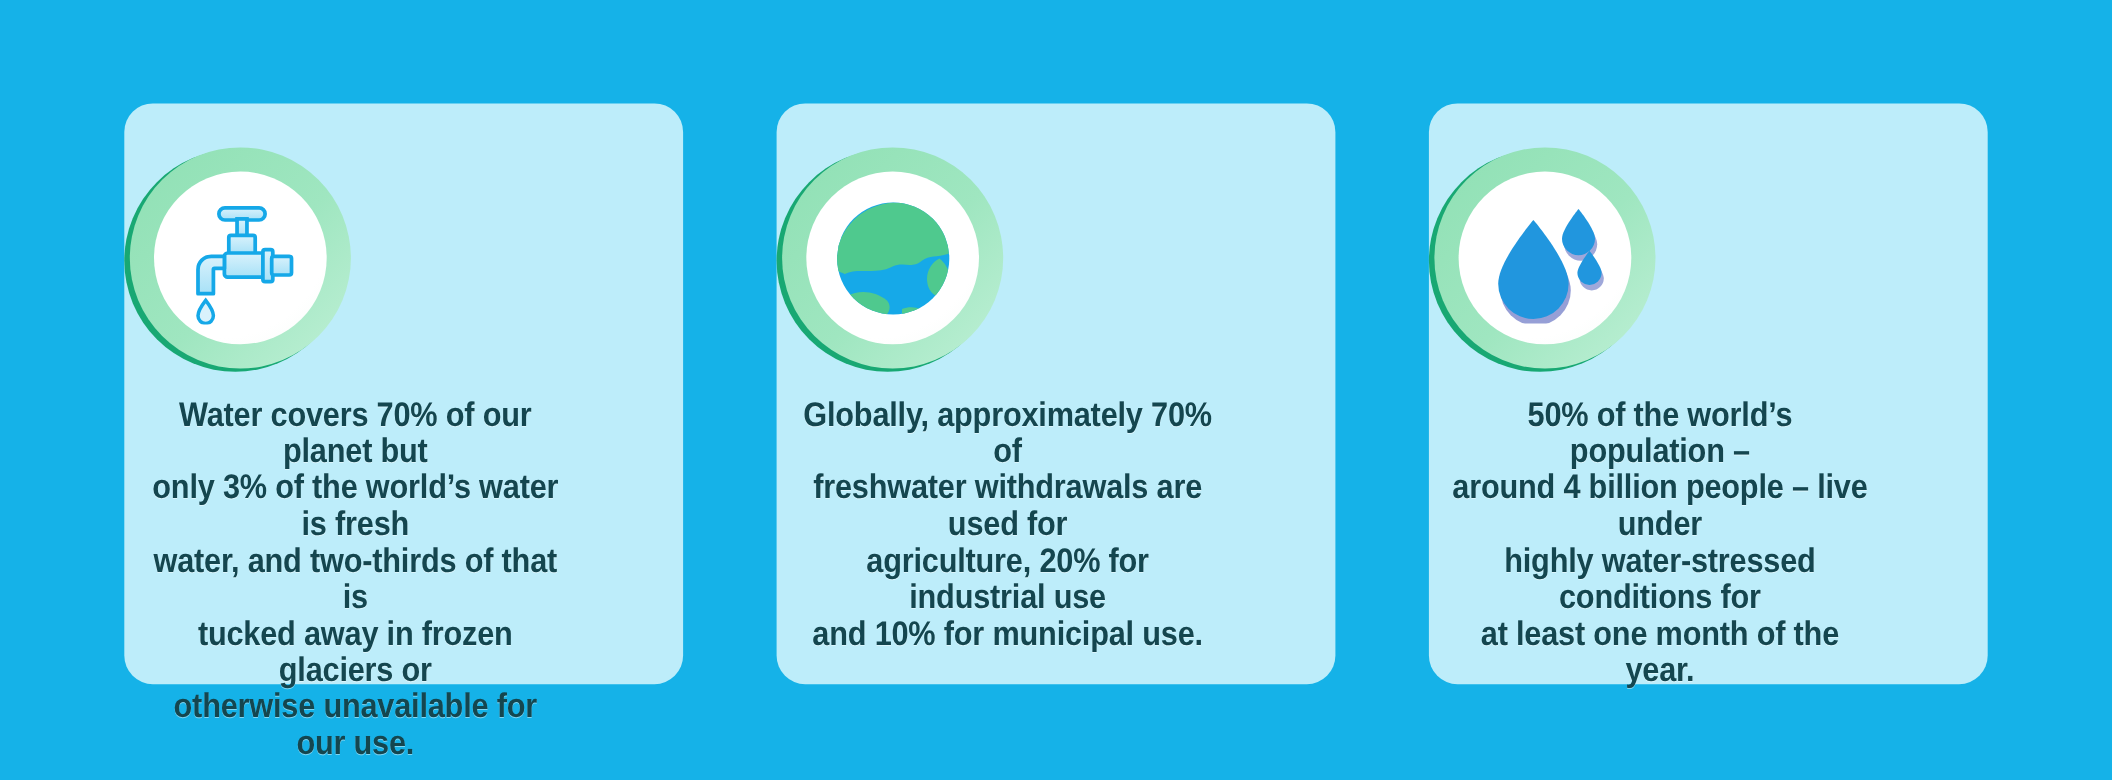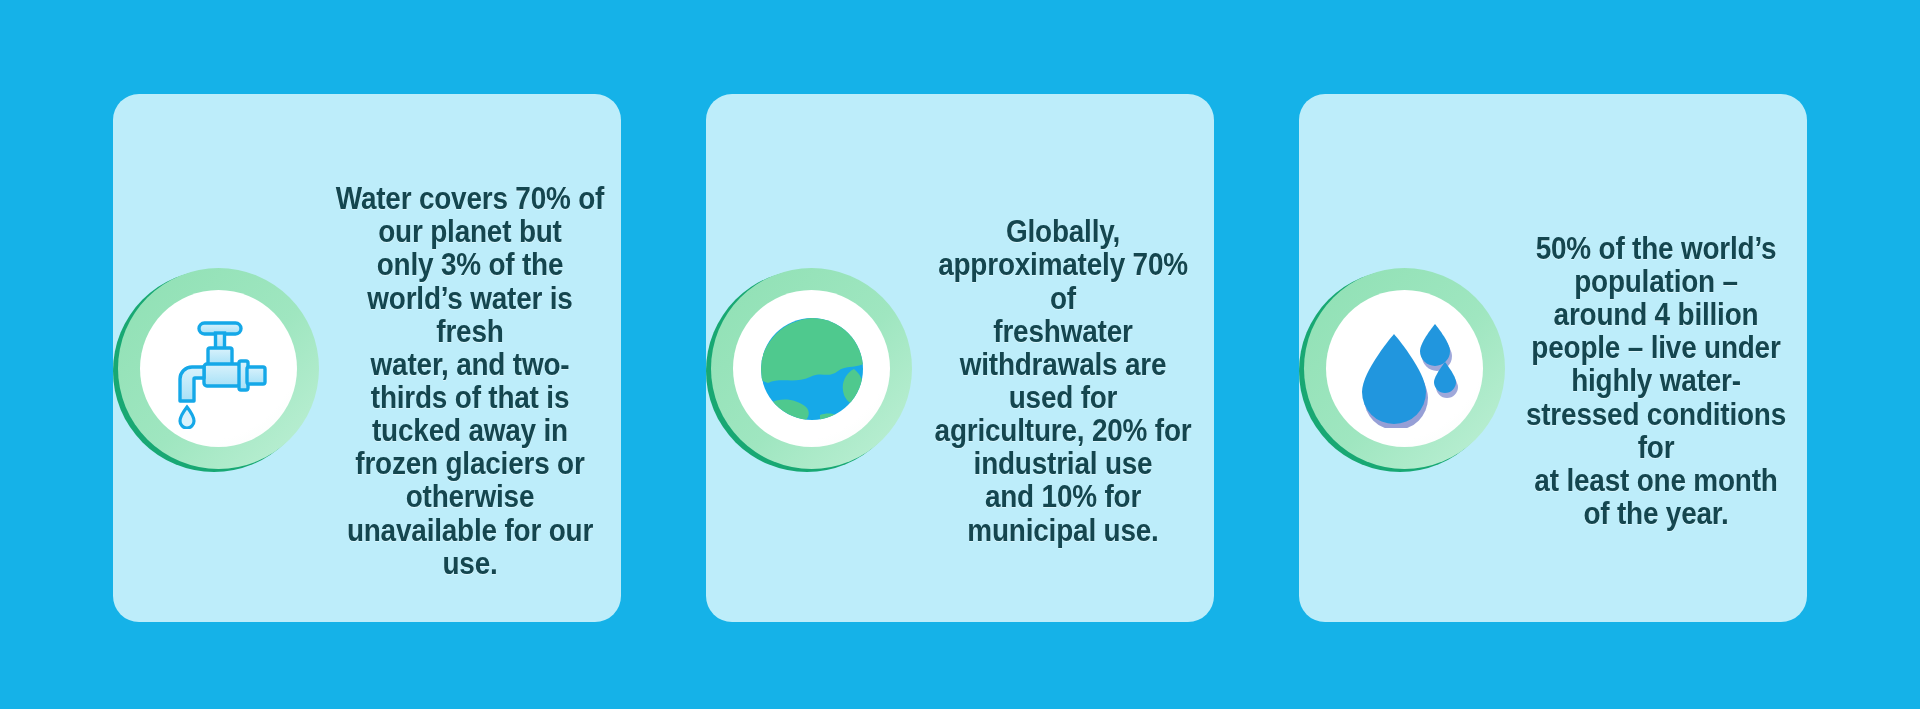--- a/index.html
+++ b/index.html
@@ -37,22 +37,21 @@
     box-sizing: border-box;
   }
 
   .card {
     width: 508px;
     height: 528px;
     background: #BDEDFA;
     border-radius: 26px;
     box-sizing: border-box;
     display: flex;
-    flex-direction: row;
-    align-items: center;
+    flex-direction: column;
     padding-top: 40px;
     position: relative;
   }
 
   
   .badge {
     position: relative;
     width: 206px;
     height: 206px;
     margin-bottom: 14px;

